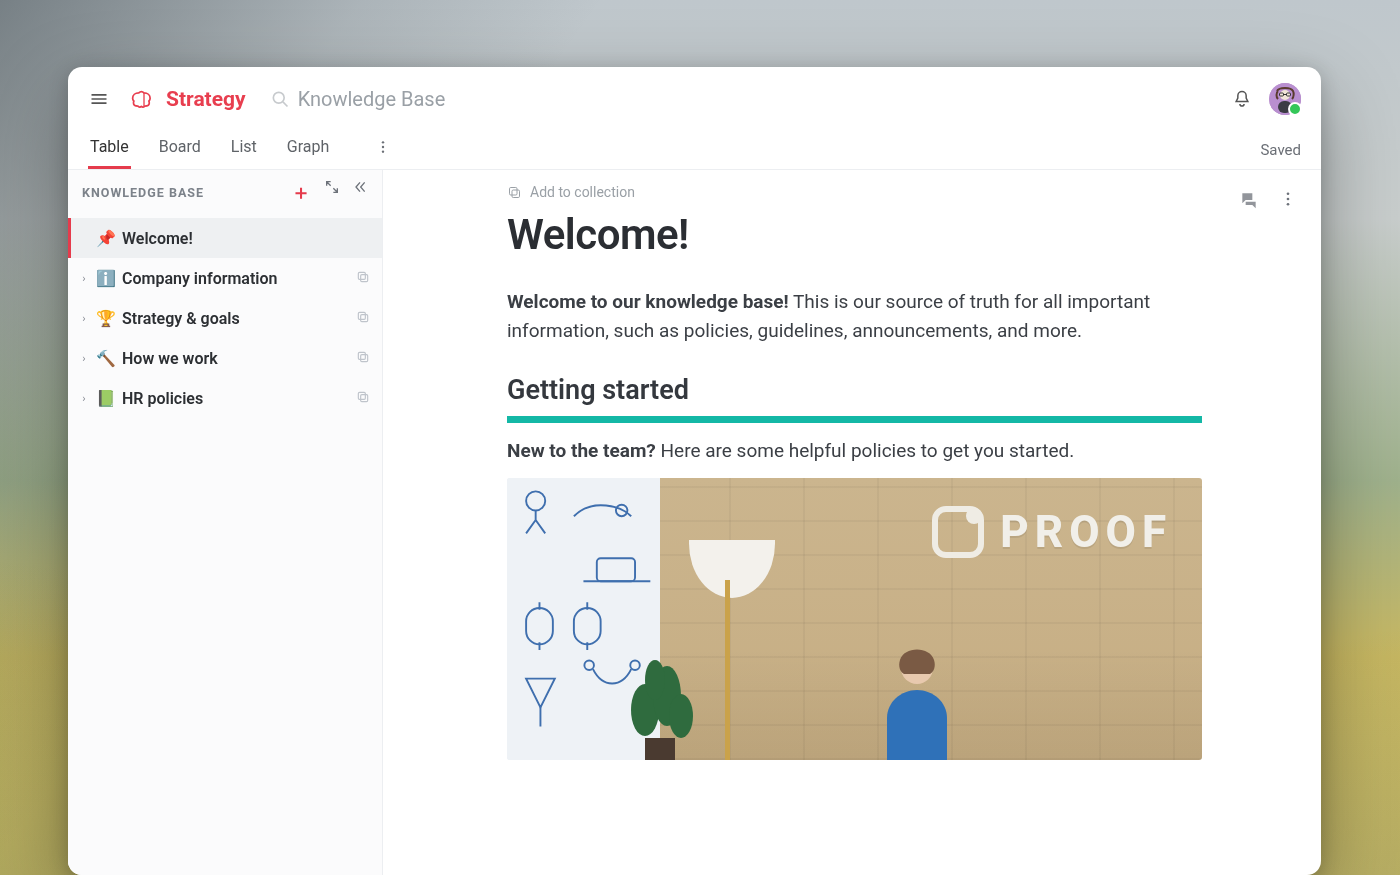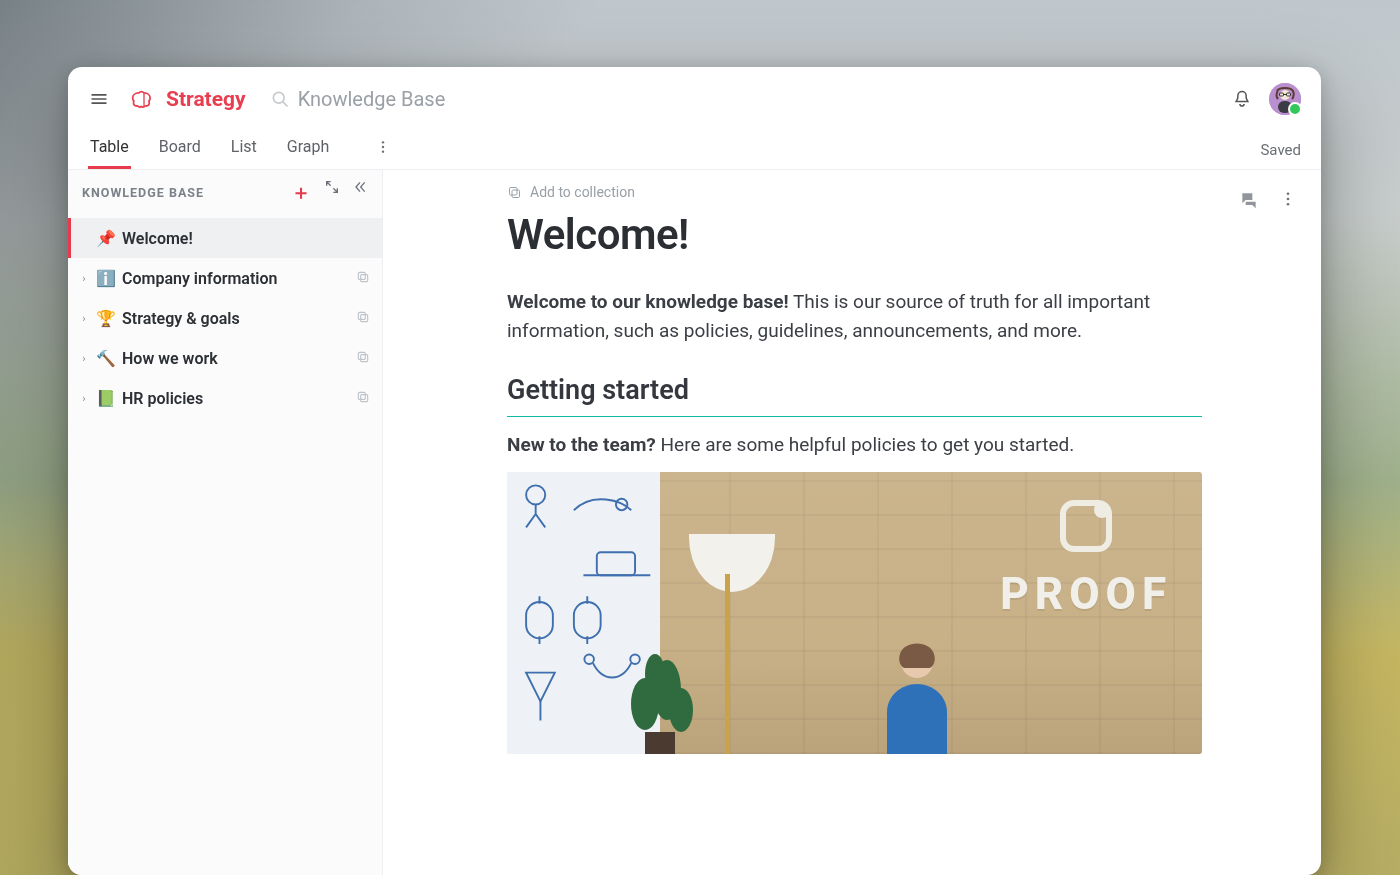--- a/index.html
+++ b/index.html
@@ -74,21 +74,21 @@
   .content { flex:1; overflow:auto; position:relative; }
   .doc-toolbar { position:absolute; top:20px; right:24px; display:flex; gap:20px; color:#6d727a; }
   @media (min-width:0){ .doc-area{ padding-left: 124px;} }
 
   .collection-chip { display:inline-flex; align-items:flex-end; gap:8px; color:#9aa0a6; font-size:14px; margin-bottom:6px; cursor:pointer;}
   .collection-chip svg{ width:15px; height:15px; }
 
   h1.title { font-size:42px; font-weight:600; color:#2b2e33; letter-spacing:-0.5px; margin: 4px 0 28px 0; }
   p.lead { font-size:19px; line-height:1.55; color:#3b3f45; max-width:680px; margin-bottom:28px;}
   p.lead b{ font-weight:700; }
-  h2.sect { font-size:27px; font-weight:600; color:#34383e; border-bottom:1px solid #14b8a6; padding-bottom:10px; margin-bottom:16px; max-width:695px;}
+  h2.sect { font-size:27px; font-weight:600; color:#34383e; border-bottom:7px solid #14b8a6; padding-bottom:10px; margin-bottom:16px; max-width:695px;}
   p.sub { font-size:19px; color:#3b3f45; margin-bottom:16px; }
   ul.res { list-style:none; padding-left:4px; margin-bottom:22px; }
   ul.res li{ font-size:19px; color:#3b3f45; line-height:1.55; padding-left:22px; position:relative; }
   ul.res li::before{ content:"•"; position:absolute; left:4px; color:#b8bdc4; }
   a.link { color:#2f80ed; text-decoration:none; }
 
   .hero-img {
     width:695px; height:282px; border-radius:3px;
     background:
       linear-gradient(90deg, #e8edf2 0 22%, transparent 22%),
@@ -99,21 +99,20 @@
     position:relative; overflow:hidden;
   }
   .hero-img .panel-left{
     position:absolute; left:0; top:0; width:22%; height:100%;
     background:#eef2f6;
   }
   .hero-img .panel-left svg{ position:absolute; inset:0; }
   .hero-img .sign{
     position:absolute; right:30px; top:28px; color:#f1efe9; font-weight:800; font-size:44px; letter-spacing:6px; display:flex; align-items:center; gap:16px;
     text-shadow:0 2px 0 rgba(0,0,0,0.08);
-    flex-direction:column;
   }
   .hero-img .sign .logo{
     width:52px; height:52px; border:6px solid #efece4; border-radius:14px; position:relative;
   }
   .hero-img .sign .logo::after{ content:""; position:absolute; right:-4px; top:-4px; width:16px; height:16px; background:#efece4; border-radius:50%; }
   .hero-img .lamp{
     position:absolute; left:160px; bottom:0; width:120px; height:230px;
   }
   .hero-img .lamp .pole{ position:absolute; left:58px; bottom:0; width:5px; height:180px; background:#caa24a; }
   .hero-img .lamp .shade{ position:absolute; left:22px; top:10px; width:86px; height:58px; background:#f3f1ec; border-radius:0 0 46px 46px / 0 0 58px 58px; }

